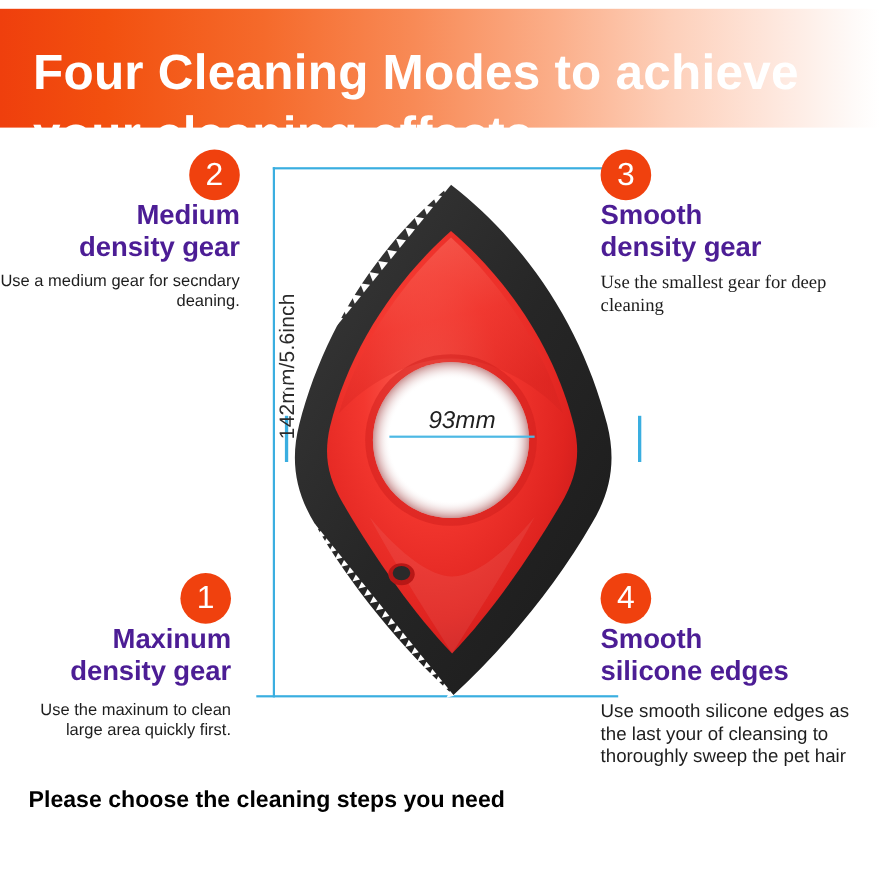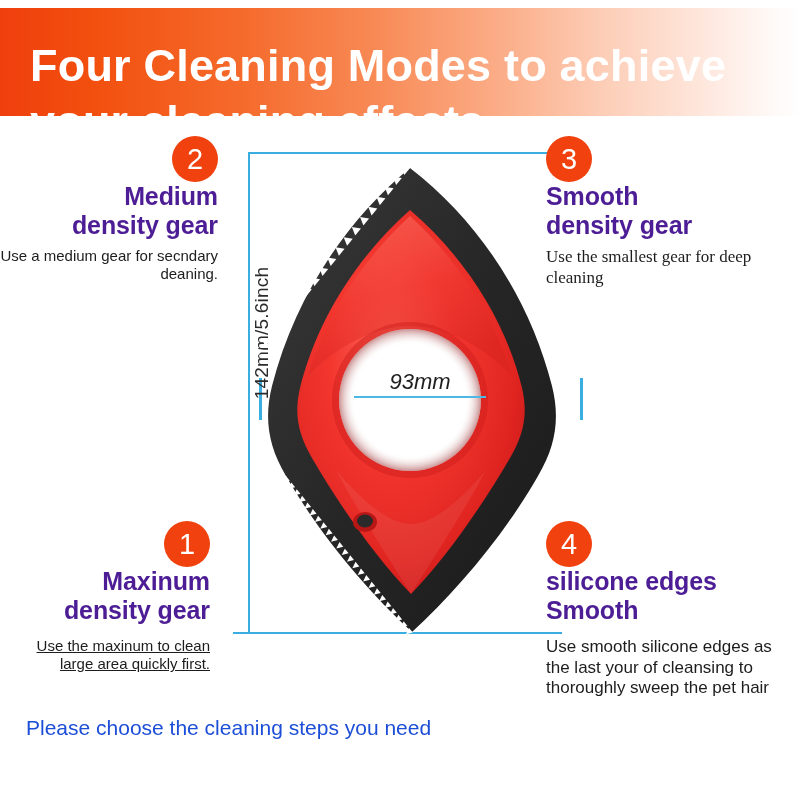--- a/index.html
+++ b/index.html
@@ -153,33 +153,33 @@
   .align-right { text-align: right; }
   .align-left  { text-align: left; }
   .align-right .badge { margin-left: auto; }
   .align-left  .badge { margin-right: auto; }
 
   #callout-2 { left: 0px;   top: 136px; width: 218px; }
   #callout-3 { left: 546px; top: 136px; width: 250px; }
   #callout-1 { left: 0px;   top: 521px; width: 210px; }
   #callout-4 { left: 546px; top: 521px; width: 252px; }
 
-  #callout-1 .callout-body { margin-top: 12px; text-decoration: underline; }
+  #callout-1 .callout-body { margin-top: 12px; }
   #callout-4 .callout-body { margin-top: 12px; font-size: 17px; }
   #callout-3 .callout-body { font-size: 17px; font-family: Liberation Serif, serif; }
 
   
   #footer-note {
     position: absolute;
     left: 26px;
     top: 714px;
     width: 540px;
-    color: #1d4ed8;
+    color: #000000;
     font-size: 21px;
-    font-weight: normal;
+    font-weight: bold;
     line-height: 1.38;
   }
   #footer-note .line2 { display: block; }
 </style>
 </head>
 <body>
 
 <div id="page">
 
   <div id="header-banner">
@@ -348,22 +348,22 @@
     <div class="callout-title">
       <div>Maxinum</div>
       <div>density gear</div>
     </div>
     <div class="callout-body">Use the maxinum to clean large area quickly first.</div>
   </div>
 
   <div class="callout align-left" id="callout-4">
     <div class="badge">4</div>
     <div class="callout-title">
+      <div>Smooth</div>
       <div>silicone edges</div>
-      <div>Smooth</div>
     </div>
     <div class="callout-body">Use smooth silicone edges as the last your of cleansing to thoroughly sweep the pet hair</div>
   </div>
 
   <div id="footer-note">
     <span>Please choose the cleaning steps you need</span>
   </div>
 
 </div>
 

